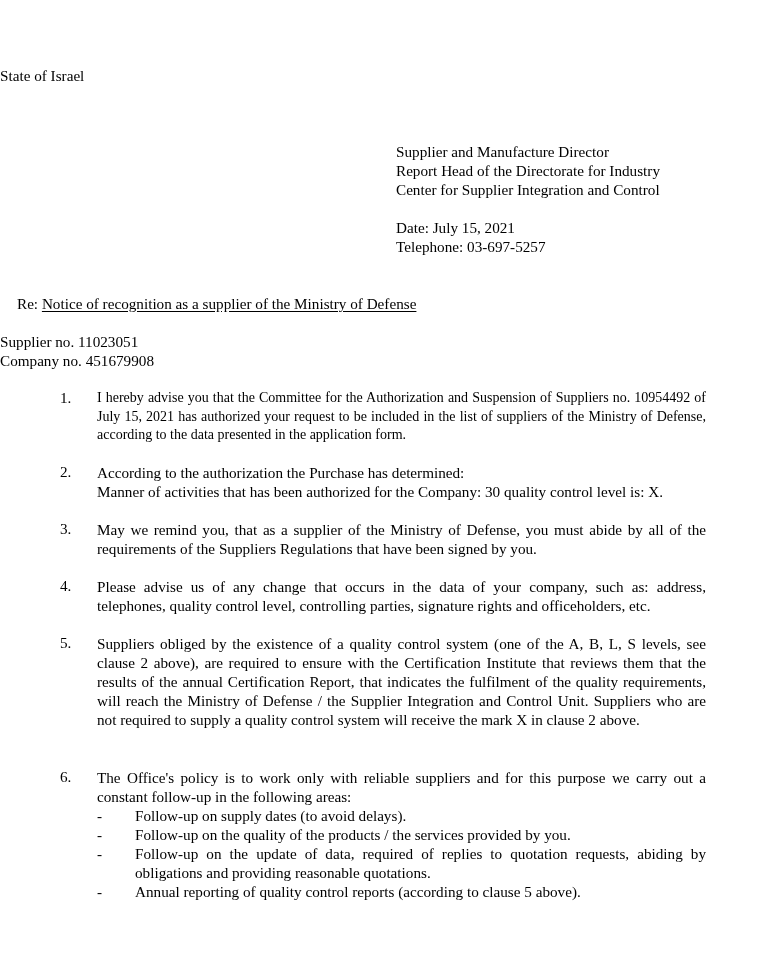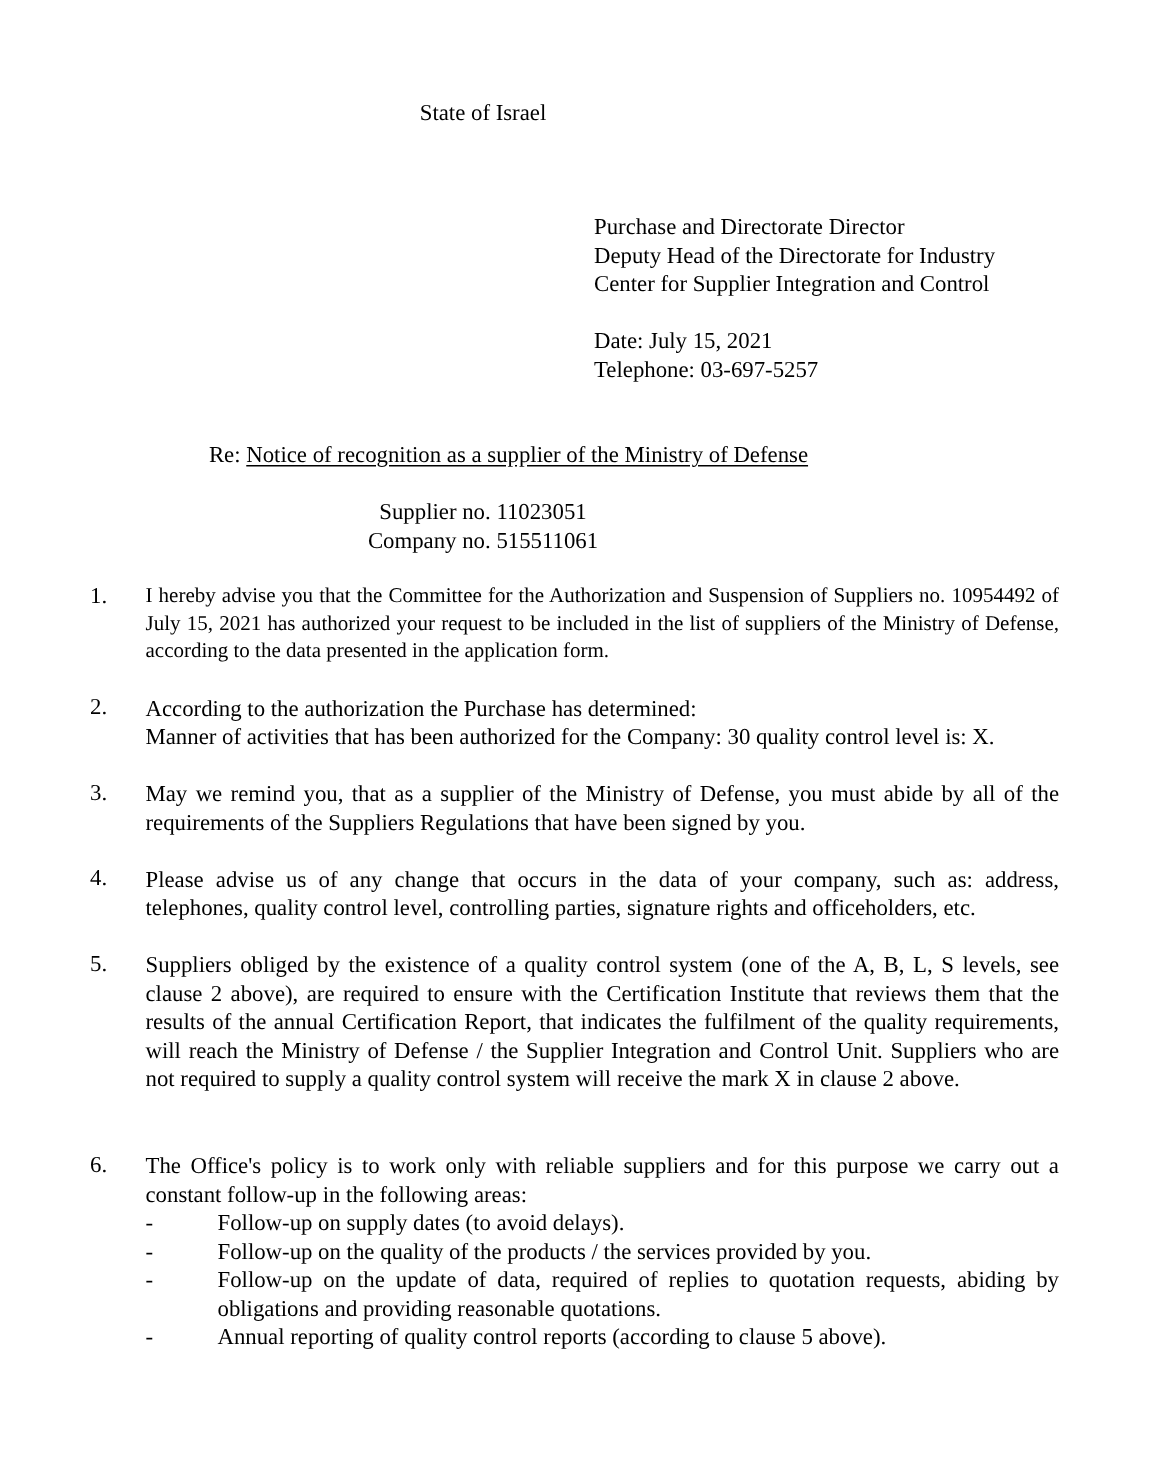--- a/index.html
+++ b/index.html
@@ -1,65 +1,65 @@
 <!DOCTYPE html>
 <html><head>
   <meta charset="utf-8">
   <style>
     html, body { margin: 0; padding: 0; background: #ffffff; }
     body {
       width: 768px; height: 972px; overflow: hidden; position: relative;
       font-family: "Liberation Serif", serif; color: #000; font-size: 15.2px;
     }
     .page { position: absolute; left: 0; top: 0; width: 768px; height: 972px; }
-    .center { position: absolute; left: 0; width: 644px; text-align: center; line-height: 19px; }
+    .center { position: absolute; left: 0; width: 644px; line-height: 19px; }
     .abs { position: absolute; line-height: 19px; white-space: nowrap; }
     .recipient { left: 60px; top: 142px; }
     .sender { left: 396px; top: 142px; }
     .sender div, .contact div { height: 19px; }
     .contact { left: 396px; top: 218px; }
     .subject { top: 294px; padding-left: 17px; }
     .subject u { text-decoration: underline; text-underline-offset: 2px; }
     .ids { top: 332px; }
     .item { position: absolute; left: 60px; width: 646px; }
     .item .num { position: absolute; left: 0; top: 0; width: 30px; }
     .item .body { margin-left: 37px; text-align: justify; line-height: 19px; }
     .item.small .body { font-size: 14px; line-height: 18.5px; }
     .sub { position: relative; }
     .sub .dash { position: absolute; left: 0; top: 0; }
-    .sub .txt { margin-left: 48px; text-align: justify; line-height: 19px; }
+    .sub .txt { margin-left: 38px; text-align: justify; line-height: 19px; }
   </style>
 </head>
 <body>
 
 <div class="page">
 
   <div class="center" style="top:66px;">
     <div>State of Israel</div>
   </div>
 
 
   <div class="abs sender">
-    <div>Purchase and Directorate Director</div>
-    <div>Deputy Head of the Directorate for Industry</div>
+    <div>Supplier and Manufacture Director</div>
+    <div>Report Head of the Directorate for Industry</div>
     <div>Center for Supplier Integration and Control</div>
   </div>
 
   <div class="abs contact">
     <div>Date: July 15, 2021</div>
     <div>Telephone: 03-697-5257</div>
   </div>
 
   <div class="center subject">
     <span>Re: </span><u>Notice of recognition as a supplier of the Ministry of Defense</u>
   </div>
 
   <div class="center ids">
     <div>Supplier no. 11023051</div>
-    <div>Company no. 515511061</div>
+    <div>Company no. 451679908</div>
   </div>
 
   <div class="item small" style="top:389px;">
     <span class="num" style="font-size:15.2px;">1.</span>
     <div class="body">I hereby advise you that the Committee for the Authorization and Suspension of Suppliers no. 10954492 of July 15, 2021 has authorized your request to be included in the list of suppliers of the Ministry of Defense, according to the data presented in the application form.</div>
   </div>
 
   <div class="item" style="top:463px;">
     <span class="num">2.</span>
     <div class="body">

